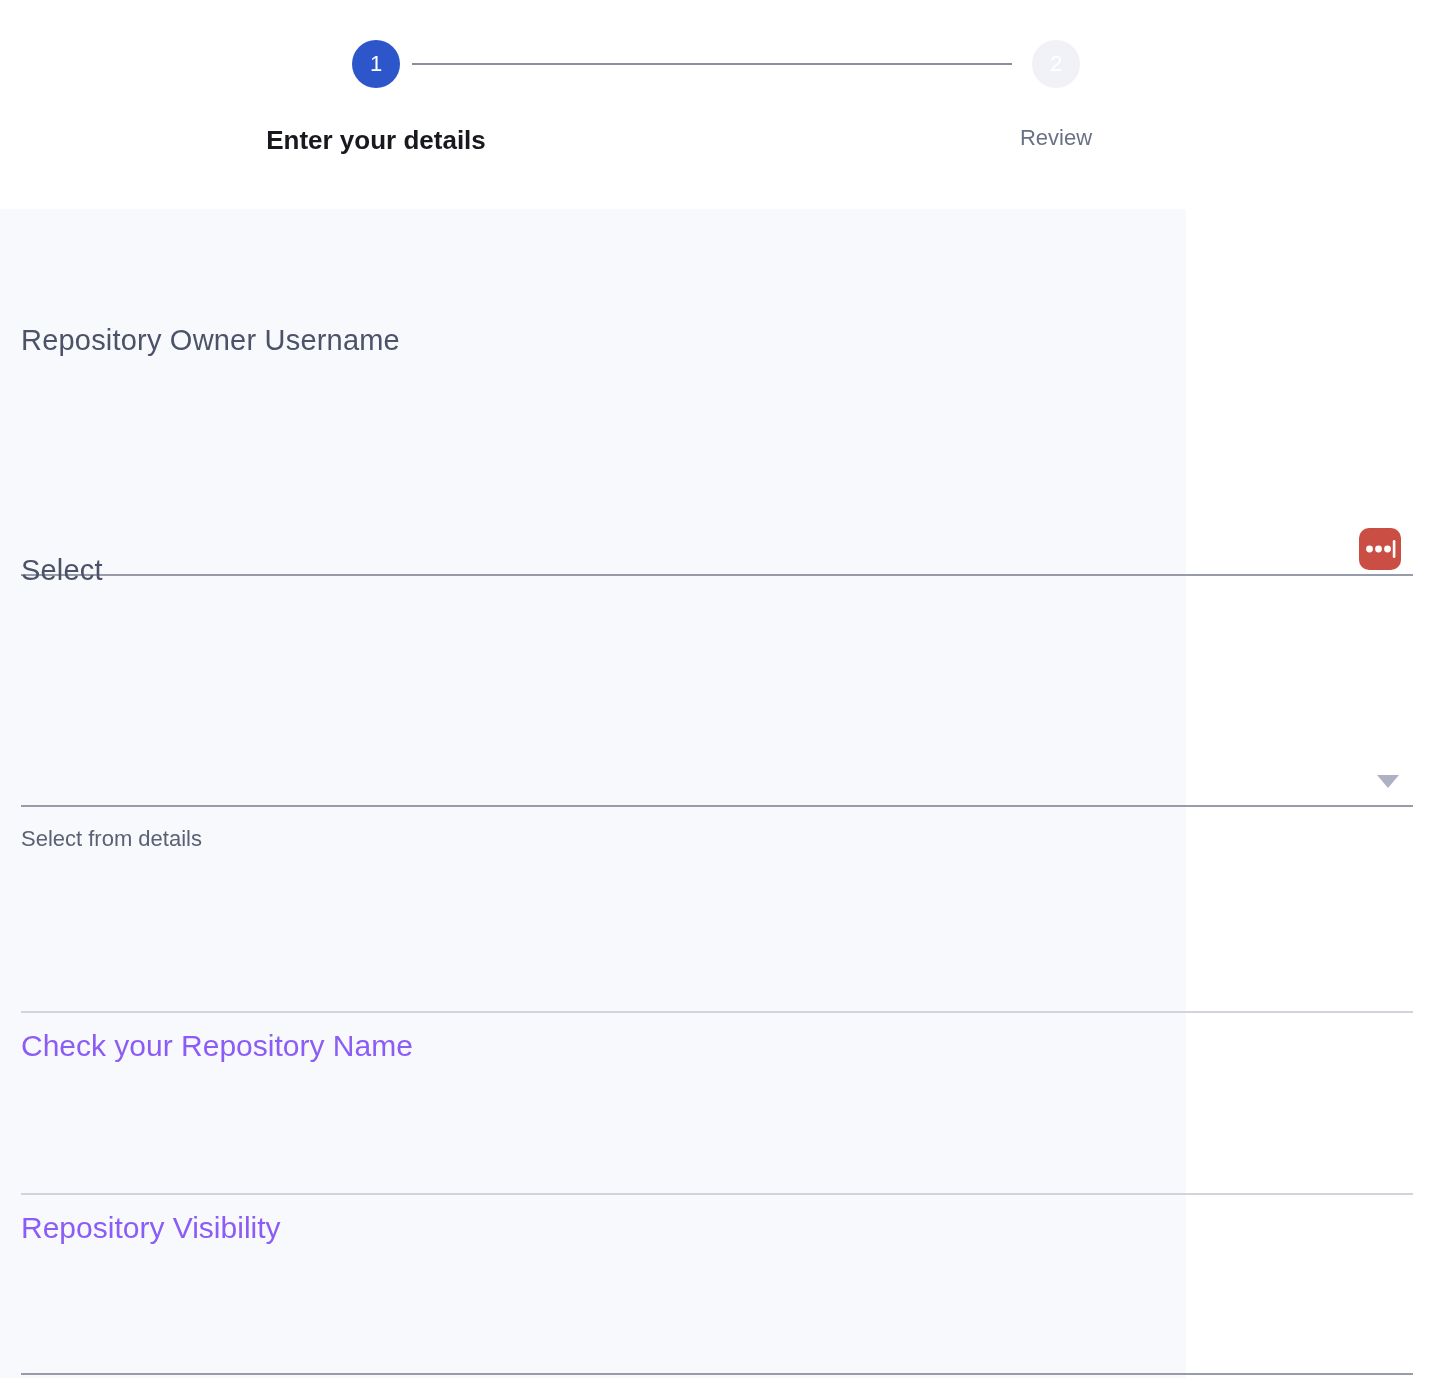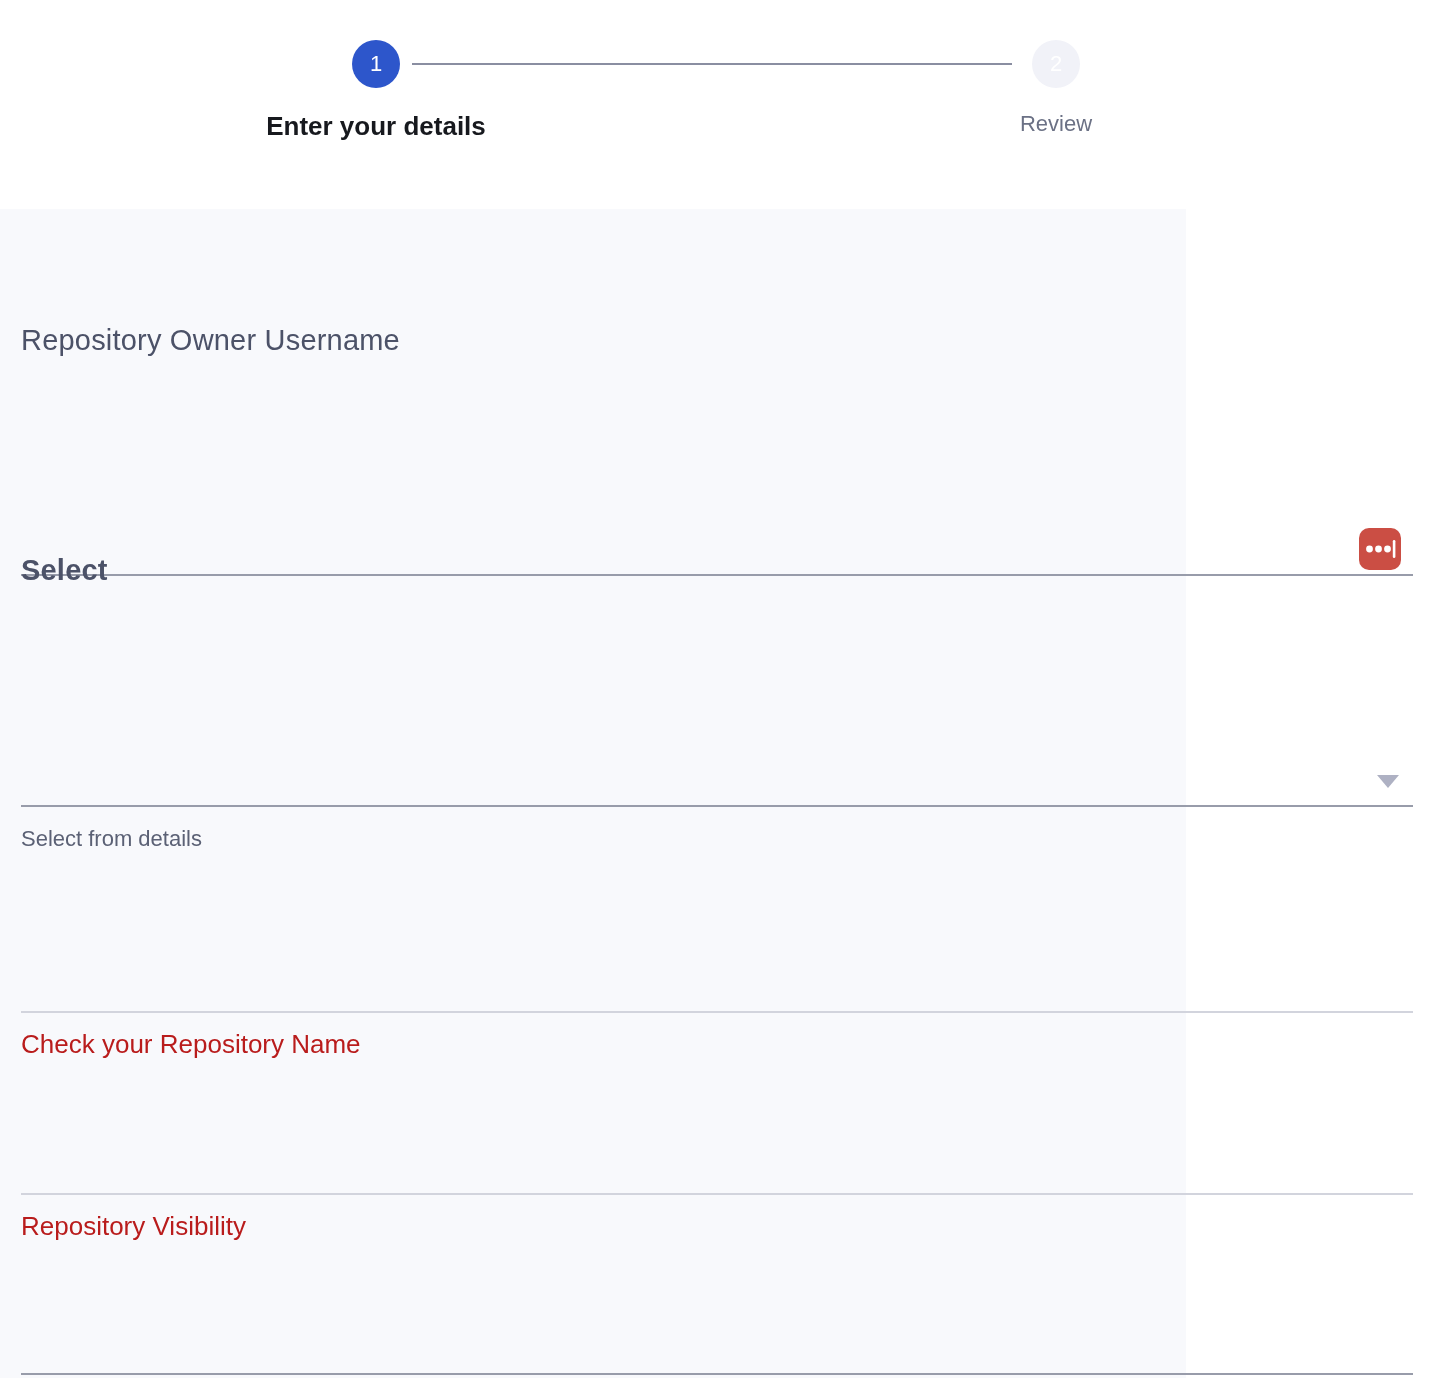--- a/index.html
+++ b/index.html
@@ -10,36 +10,36 @@
   
   .stepper { position: absolute; top: 0; left: 0; width: 1434px; height: 209px; background: #ffffff; }
   .step-circle {
     position: absolute; width: 48px; height: 48px; border-radius: 50%;
     display: flex; align-items: center; justify-content: center;
     font-size: 22px; color: #ffffff;
   }
   .step-circle.active { background: #2d56cb; left: 352px; top: 40px; }
   .step-circle.upcoming { background: #f1f2f8; left: 1032px; top: 40px; }
   .connector { position: absolute; left: 412px; top: 63px; width: 600px; height: 2px; background: #8a8ea1; }
-  .step-label { position: absolute; top: 111px; transform: translateX(-50%); white-space: nowrap; }
+  .step-label { position: absolute; top: 125px; transform: translateX(-50%); white-space: nowrap; }
   .step-label.active { left: 376px; font-size: 26px; font-weight: 600; color: #17191e; }
   .step-label.upcoming { left: 1056px; font-size: 22px; font-weight: 400; color: #6b7185; }
 
   
   .form-area { position: absolute; top: 209px; left: 0; width: 1186px; height: 1169px; background: #f8f9fc; }
 
   .field-value {
     position: absolute; left: 21px; font-size: 29px; color: #4c5268; letter-spacing: 0.2px;
     background: transparent; border: none; outline: none; white-space: nowrap;
   }
   .underline { position: absolute; left: 21px; width: 1392px; height: 2px; }
   .underline.dark { background: #989caa; }
   .underline.light { background: #d2d4dd; }
   .helper { position: absolute; left: 21px; font-size: 22px; color: #5b6175; white-space: nowrap; }
-  .helper.muted { font-size: 26px; color: #b91c1c; }
+  .helper.muted { font-size: 30px; color: #8b5cf6; }
 
   .lp-icon { position: absolute; left: 1359px; top: 319px; width: 42px; height: 42px; cursor: pointer; }
   .chevron-down {
     position: absolute; left: 1377px; top: 566px; width: 0; height: 0; cursor: pointer;
     border-left: 11px solid transparent; border-right: 11px solid transparent;
     border-top: 13px solid #aeb1c3;
   }
 </style>
 </head>
 <body>
@@ -65,21 +65,21 @@
       <svg width="42" height="42" viewBox="0 0 42 42" xmlns="http://www.w3.org/2000/svg">
         <rect width="42" height="42" rx="10" fill="#cb4e44"></rect>
         <circle cx="10.5" cy="21" r="3.4" fill="#ffffff"></circle>
         <circle cx="19.5" cy="21" r="3.4" fill="#ffffff"></circle>
         <circle cx="28.5" cy="21" r="3.4" fill="#ffffff"></circle>
         <rect x="33.8" y="12" width="2.6" height="18" rx="1.3" fill="#ffffff"></rect>
       </svg>
     </span>
     <div class="underline dark" style="top:365px;"></div>
 
-    <div class="field-value" style="top:345px;font-weight:bold;">Select</div>
+    <div class="field-value" style="top:345px;">Select</div>
     <span class="chevron-down"></span>
     <div class="underline dark" style="top:596px;"></div>
     <div class="helper" style="top:617px;">Select from details</div>
 
     <div class="underline light" style="top:802px;"></div>
     <div class="helper muted" style="top:820px;">Check your Repository Name</div>
 
     <div class="underline light" style="top:984px;"></div>
     <div class="helper muted" style="top:1002px;">Repository Visibility</div>
 

